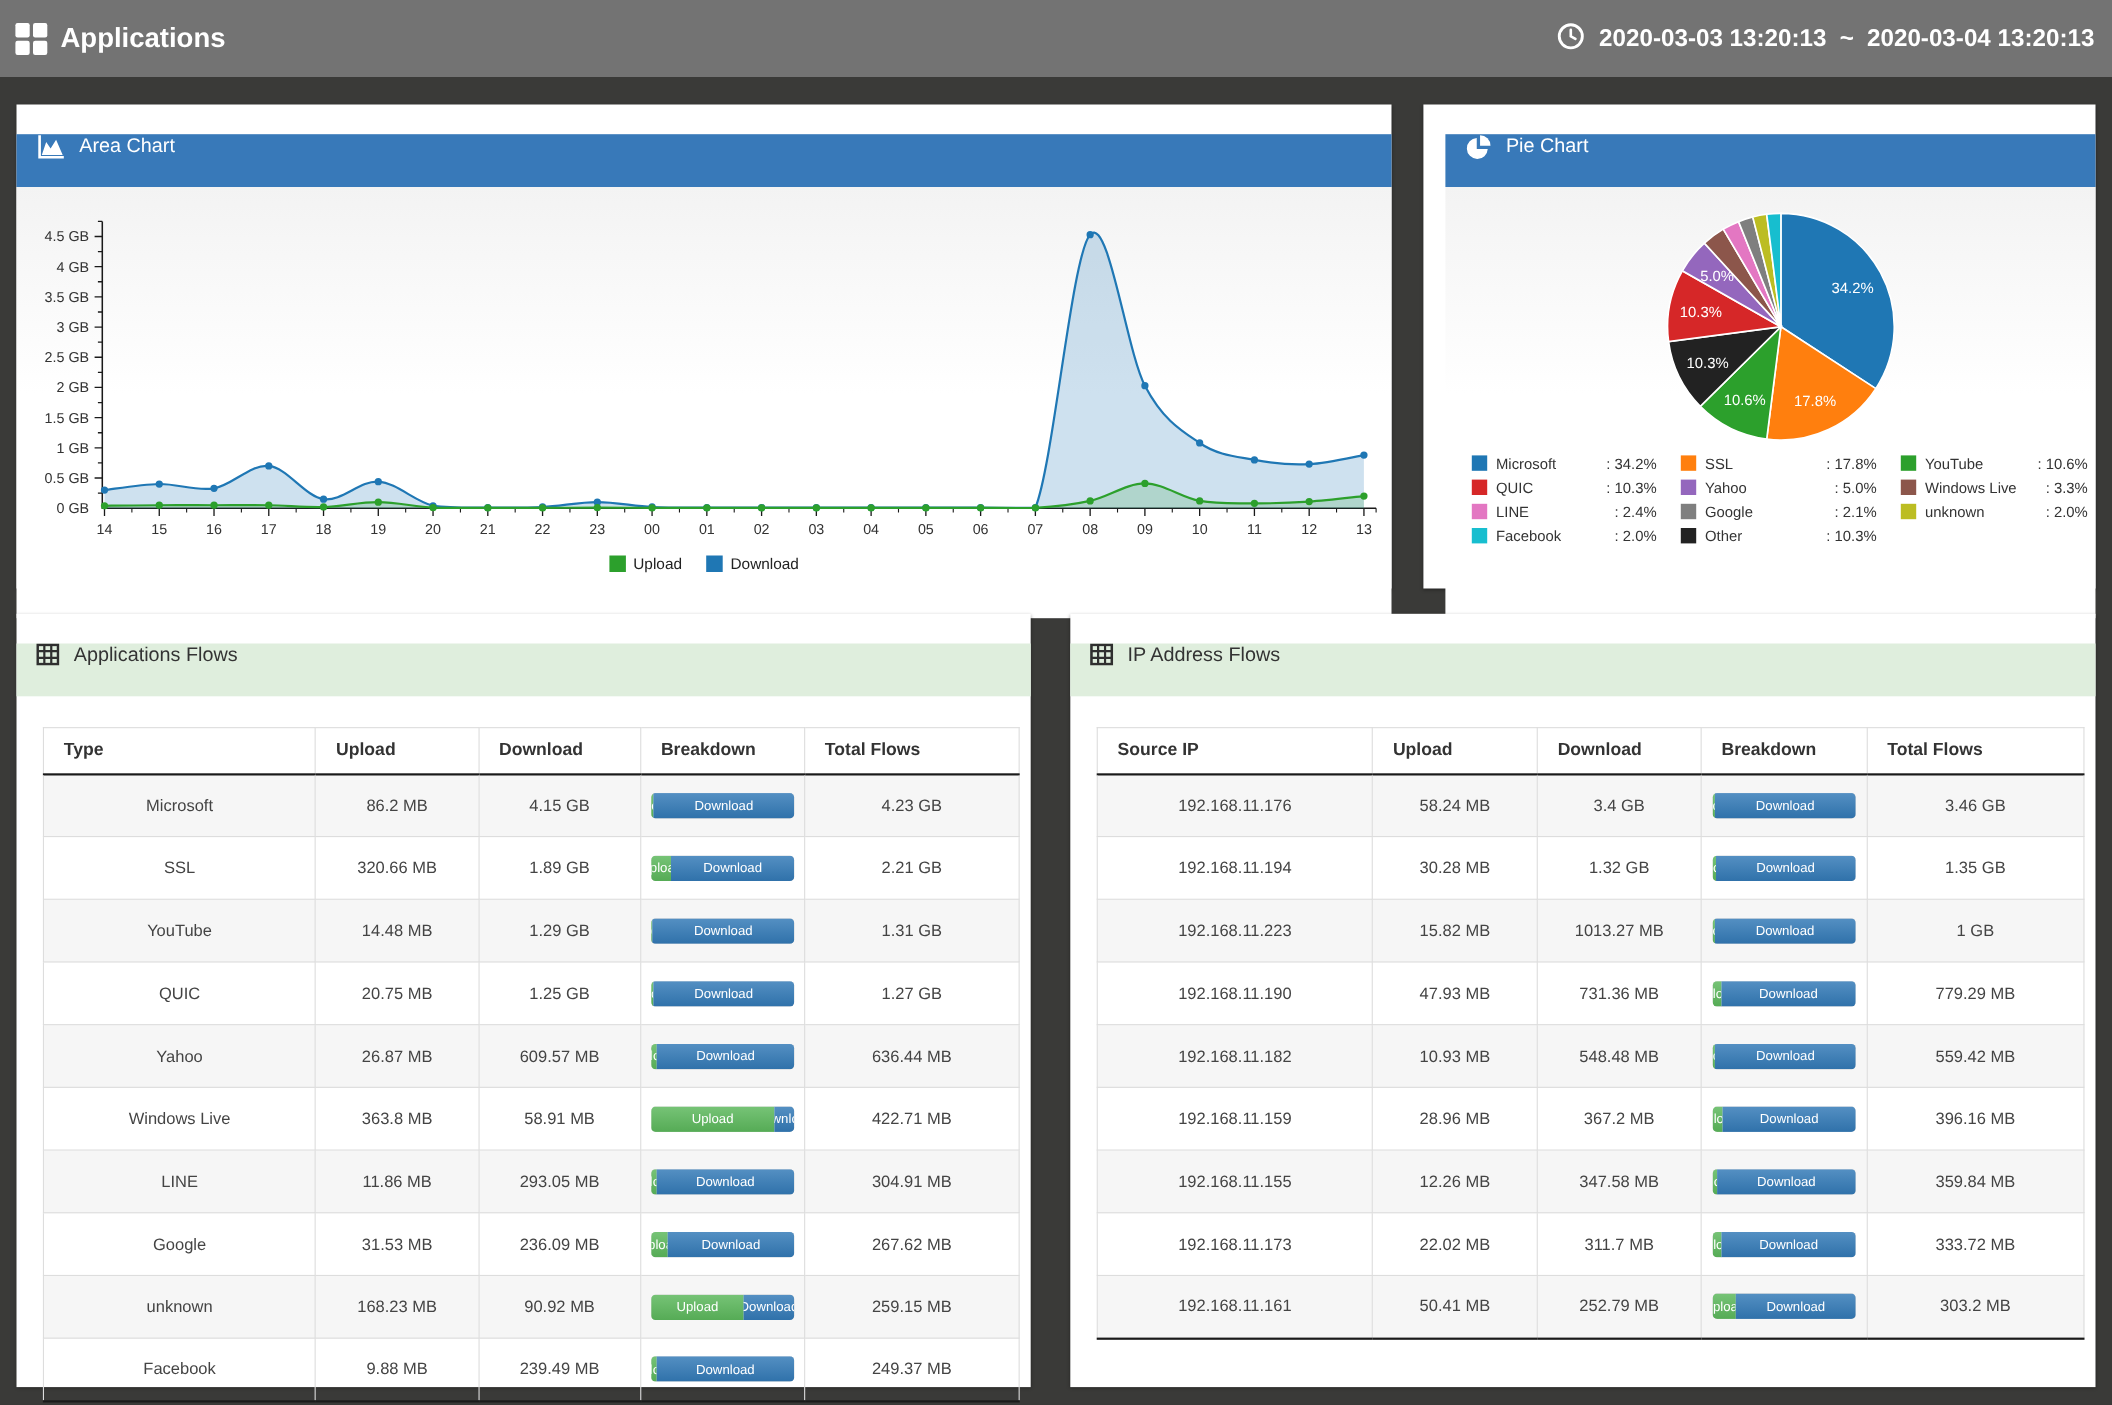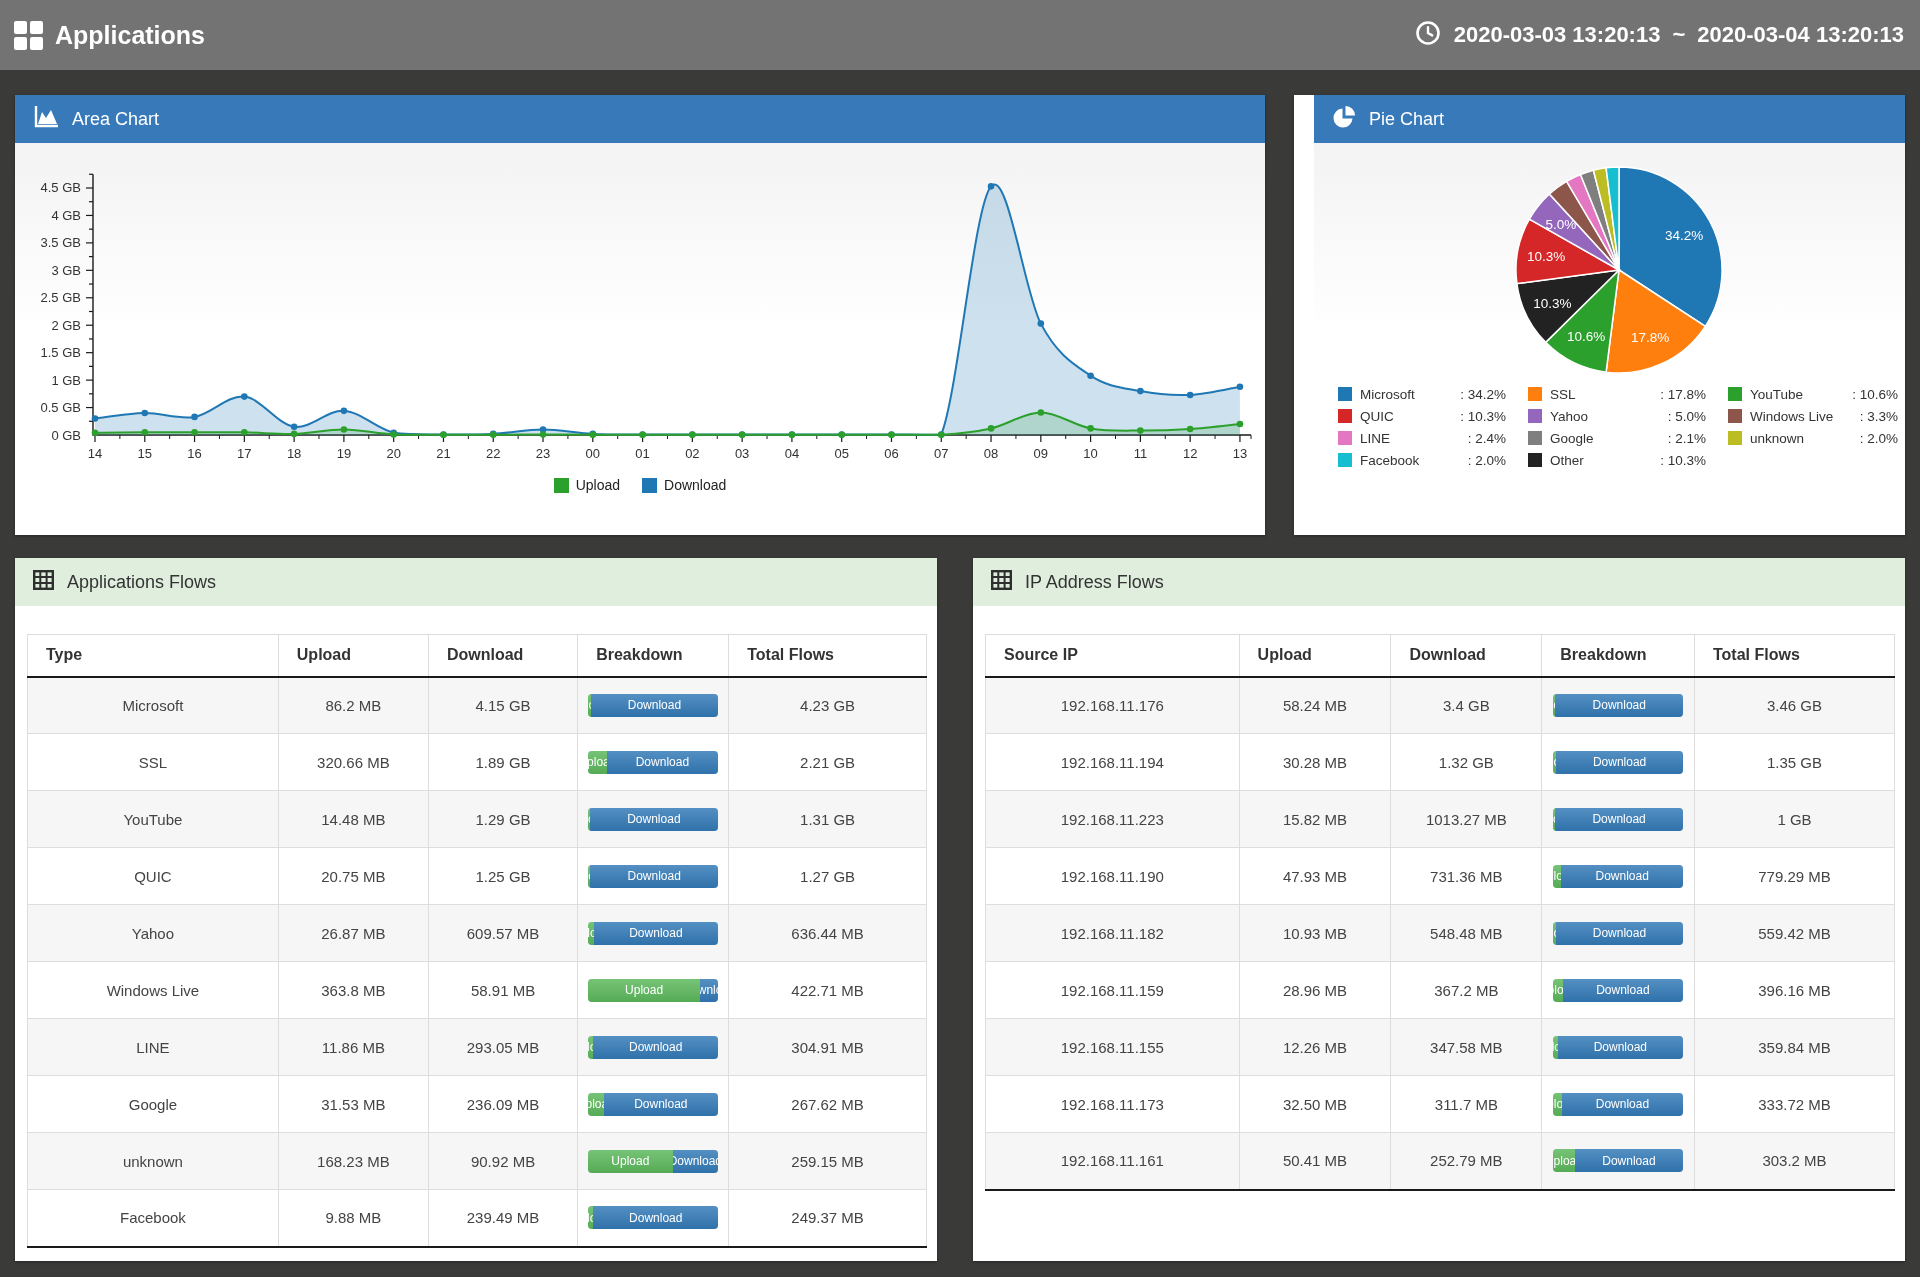--- a/index.html
+++ b/index.html
@@ -12,21 +12,21 @@
             display:flex; align-items:center; justify-content:space-between; padding:0 16px 0 14px; }
   .topbar-left, .topbar-right { display:flex; align-items:center; gap:12px; }
   .topbar-title { color:#fff; font-size:25px; font-weight:700; }
   .topbar-date { color:#fff; font-size:22px; font-weight:700; display:flex; align-items:center; }
   .topbar-date .sep { margin:0 12px; font-weight:700; }
   .thlarge { display:grid; grid-template-columns:13px 13px; grid-template-rows:13px 13px; gap:3px; }
   .thlarge span { background:#fff; border-radius:2px; }
 
   
   .panel { position:absolute; background:#fff; box-shadow:0 1px 3px rgba(0,0,0,.35); }
-  .panel-hd { height:48px; display:flex; align-items:center; gap:13px; padding:0 18px; }
+  .panel-hd { height:48px; display:flex; gap:13px; padding:0 18px;margin-top:27px; }
   .panel-hd.blue { background:#3879b9; color:#fff; }
   .panel-hd.green { background:#dfeedd; color:#333; }
   .panel-hd .ttl { font-size:18px; }
 
   .panel-area { left:15px; top:95px; width:1250px; height:440px; }
   .panel-pie  { left:1294px; top:95px; width:611px; height:440px;padding-left:20px; }
   .panel-apps { left:15px; top:558px; width:922px; height:703px; }
   .panel-ips  { left:973px; top:558px; width:932px; height:703px; }
 
   .chart-body { position:relative; height:392px; background:linear-gradient(#f3f3f3, #ffffff 48%); }
@@ -38,21 +38,21 @@
 
   
   .pie-legend { position:absolute; left:24px; top:240px; display:grid;
                 grid-auto-flow:column; grid-template-rows:repeat(4,22px);
                 grid-template-columns:168px 178px 170px; column-gap:22px; }
   .pie-legend .legend-item { font-size:13.5px; color:#333; gap:8px; }
   .pie-legend .legend-swatch { width:14px; height:14px; }
   .pie-legend .val { margin-left:auto; }
 
   
-  .tbl-body { padding:28px 10px 0 12px; }
+  .tbl-body { padding:28px 10px 0 24px; }
   table { width:100%; border-collapse:collapse; table-layout:fixed; }
   th, td { border:1px solid #ddd; }
   th { height:42px; text-align:left; padding-left:18px; font-size:16px; font-weight:700; color:#333;
        border-bottom:2px solid #1a1a1a; background:#fff; }
   td { height:57px; text-align:center; font-size:15px; color:#444; }
   tbody tr:nth-child(odd) td { background:#f6f6f6; }
   tbody tr:last-child td { border-bottom:2px solid #1a1a1a; }
   col.c-type { width:27.9%; } col.c-up { width:16.7%; } col.c-down { width:16.6%; }
   col.c-brk { width:16.8%; } col.c-tot { width:22%; }
 
@@ -698,21 +698,21 @@
                 </div>
                 <div class="bar-seg bar-down" style="width: 96.6%;">
                   <span>Download</span>
                 </div>
               </div>
             </td>
             <td>359.84 MB</td>
           </tr>
           <tr>
             <td>192.168.11.173</td>
-            <td>32.50 MB</td>
+            <td>22.02 MB</td>
             <td>311.7 MB</td>
             <td>
               <div class="bar">
                 <div class="bar-seg bar-up" style="width: 6.6%;">
                   <span>Upload</span>
                 </div>
                 <div class="bar-seg bar-down" style="width: 93.4%;">
                   <span>Download</span>
                 </div>
               </div>

